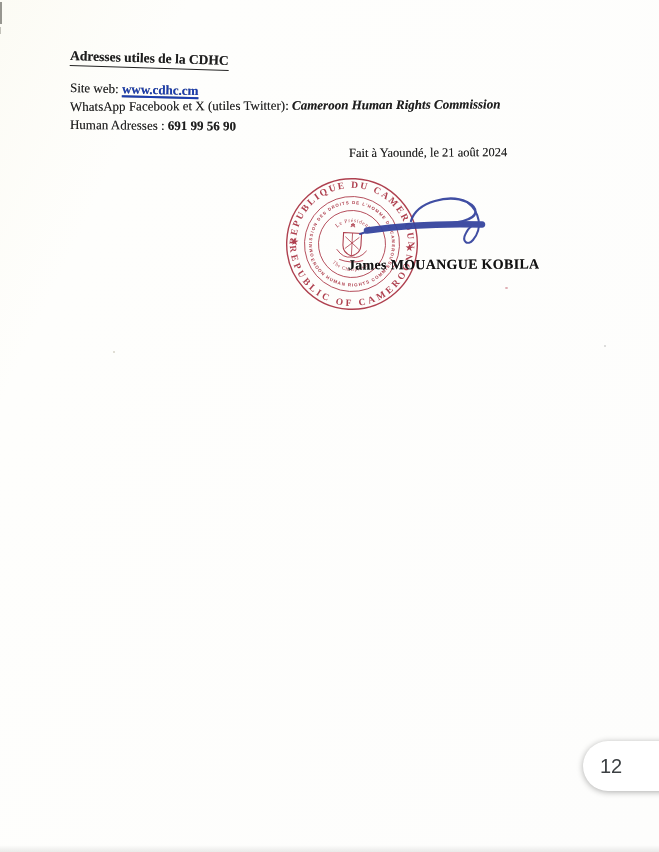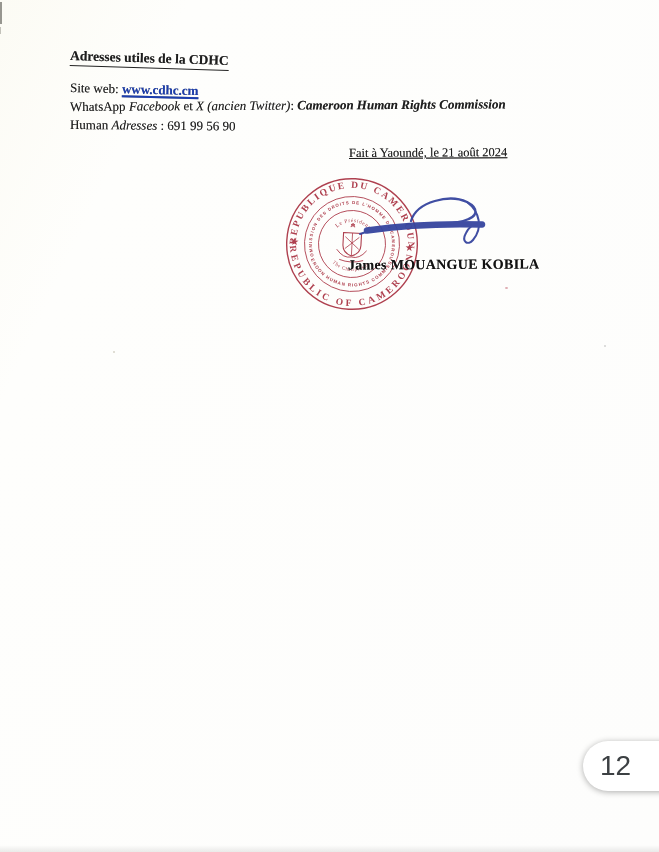--- a/index.html
+++ b/index.html
@@ -22,51 +22,51 @@
   }
   .heading{
     left:70px;top:48px;
     font-size:13.5px;font-weight:bold;
     transform:rotate(1.8deg);
   }
   .heading .u{border-bottom:1.7px solid #222;padding-bottom:1px;display:inline-block;}
   .line-site{left:70px;top:80px;transform:rotate(1.4deg);}
   .line-social{left:70px;top:99px;transform:rotate(-0.35deg);}
   .line-whatsapp{left:70px;top:117px;transform:rotate(0.5deg);}
-  .dateline{left:349px;top:146px;font-size:12.5px;transform:rotate(-0.3deg);text-decoration:underline;}
+  .dateline{left:349px;top:146px;font-size:12.5px;transform:rotate(-0.3deg);}
   .link{
     color:#1b3daf;font-weight:bold;
     text-decoration:underline;
     text-decoration-thickness:1.5px;
     text-underline-offset:2px;
     cursor:pointer;
   }
-  .it{font-style:italic;}
+  .it{}
   .bi{font-style:italic;font-weight:bold;}
-  .b{font-weight:normal;}
+  .b{font-weight:bold;}
   .signatory{
     position:absolute;left:348px;top:257px;
     font-size:14px;font-weight:bold;letter-spacing:.3px;
     color:#121212;text-shadow:0 0 .5px rgba(60,60,60,.6);
     white-space:nowrap;transform:rotate(-0.3deg);
   }
   .stamp-wrap{position:absolute;left:284px;top:176px;width:136px;height:136px;}
   .stamp-wrap svg{opacity:.93;}
   .sig-wrap{position:absolute;left:352px;top:190px;width:152px;height:72px;}
   
   .page-badge{
     position:absolute;left:583px;top:741px;
     width:116px;height:50px;
     background:#ffffff;border-radius:26px;
     box-shadow:0 1px 6px rgba(0,0,0,.32);
     font-family:"Liberation Sans","DejaVu Sans",sans-serif;
   }
   .page-badge .num{
     position:absolute;left:17px;top:0;line-height:50px;
-    font-size:28px;color:#3c4043;
+    font-size:20px;color:#3c4043;
   }
   .edge-artifact{position:absolute;left:0;top:2px;width:2px;height:22px;background:#44443c;opacity:.55;}
   .edge-artifact2{position:absolute;left:0;top:27px;width:1px;height:7px;background:#8a8a80;opacity:.5;}
   .bottom-band{
     position:absolute;left:0;bottom:0;width:100%;height:7px;
     background:linear-gradient(to bottom,rgba(0,0,0,0),rgba(0,0,0,.08));
   }
   .speck{position:absolute;border-radius:50%;}
   .speck1{left:113px;top:351px;width:2px;height:2px;background:#d6d3c9;}
   .speck2{left:604px;top:345px;width:2px;height:2px;background:#d2d2d2;}
@@ -85,21 +85,21 @@
 
   <div class="docline heading">
     <span class="u">Adresses utiles de la CDHC</span>
   </div>
 
   <div class="docline line-site">
     <span>Site web: </span><span class="link">www.cdhc.cm</span>
   </div>
 
   <div class="docline line-social">
-    <span>WhatsApp </span><span class="it">Facebook</span><span> et </span><span class="it">X (ancien Twitter)</span><span>: </span><span class="bi">Cameroon Human Rights Commission</span>
+    <span>WhatsApp </span><span class="it">Facebook</span><span> et </span><span class="it">X (utiles Twitter)</span><span>: </span><span class="bi">Cameroon Human Rights Commission</span>
   </div>
 
   <div class="docline line-whatsapp">
     <span>Human </span><span class="it">Adresses</span><span> : </span><span class="b">691 99 56 90</span>
   </div>
 
   <div class="docline dateline">Fait à Yaoundé, le 21 août 2024</div>
 
   <div class="stamp-wrap">
     <svg width="136" height="136" viewBox="0 0 136 136">

